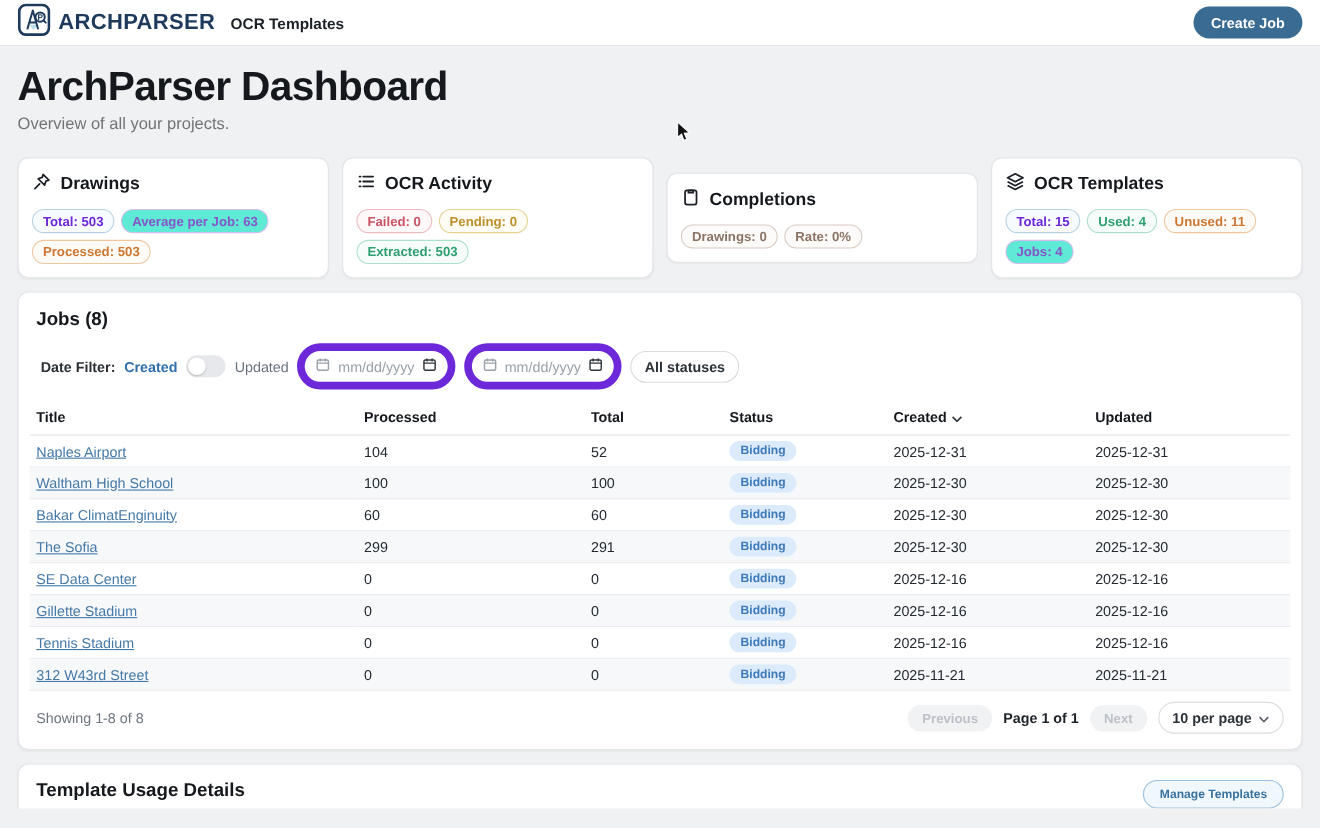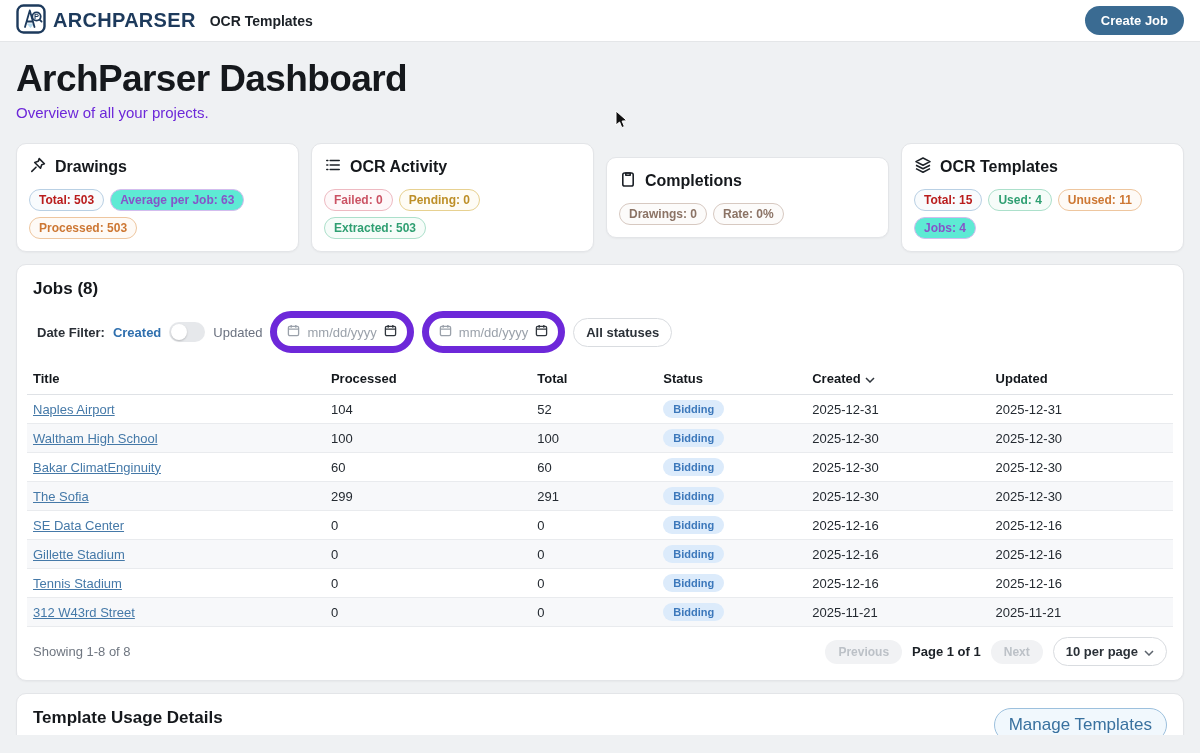--- a/index.html
+++ b/index.html
@@ -16,35 +16,35 @@
   .brand { display:flex; align-items:center; gap:7px; cursor:pointer; }
   .brand-name { font-size:20px; font-weight:800; color:#1d3a5c; letter-spacing:.3px; }
   .topbar-sub { font-size:14px; font-weight:600; color:#1c2127; margin-left:2px; }
   .create-job {
     margin-left:auto; background:#3a6b92; color:#fff; border:none; border-radius:999px;
     padding:7px 16px; font-size:13px; font-weight:600; font-family:inherit; cursor:pointer;
   }
   
   .content { padding:0 16px; height:693px; overflow:hidden; }
   h1.page-title { font-size:37px; font-weight:700; letter-spacing:-.6px; color:#15181c; margin:16px 0 4px; }
-  .page-sub { font-size:15px; color:#6d28d9; margin:0 0 22px; }
+  .page-sub { font-size:15px; color:#737373; margin:0 0 22px; }
   
   .cards-row { display:flex; gap:12px;align-items:center; }
   .stat-card {
     flex:1; background:#fff; border:1px solid #e3e5e8; border-radius:10px;
     padding:12px; box-shadow:0 1px 2px rgba(0,0,0,.04);
   }
   .stat-title { display:flex; align-items:center; gap:8px; font-size:16px; font-weight:700; color:#15181c; }
   .stat-title svg { flex:0 0 auto; }
   .stat-badges { display:flex; flex-wrap:wrap; gap:6px; margin-top:11px; }
   .pill {
     display:inline-flex; align-items:center; font-size:12px; font-weight:600;
     padding:3px 9px; border-radius:999px; border:1px solid; white-space:nowrap; background:#fff;
   }
-  .pill.blue   { color:#b91c1c; border-color:#b9d0e4; background:#f8fbfd; }
+  .pill.blue   { color:#6d28d9; border-color:#b9d0e4; background:#f8fbfd; }
   .pill.purple { color:#8655c8; border-color:#d3bdee; background:#5eead4; }
   .pill.orange { color:#cd7733; border-color:#eec69f; background:#fefaf6; }
   .pill.red    { color:#cb5364; border-color:#eebac2; background:#fef8f9; }
   .pill.yellow { color:#bd8f28; border-color:#e7d191; background:#fefcf5; }
   .pill.green  { color:#2f9f72; border-color:#ace0cb; background:#f6fcf9; }
   .pill.taupe  { color:#8b7365; border-color:#d7c9c1; background:#fcfbfa; }
   
   .panel {
     background:#fff; border:1px solid #e3e5e8; border-radius:10px;
     margin-top:12px; padding:12px 10px; box-shadow:0 1px 2px rgba(0,0,0,.04);
@@ -91,21 +91,21 @@
   .sort-chev { margin-left:4px; }
   
   .table-footer { display:flex; align-items:center; margin:10px 6px 2px; font-size:13px; color:#6f7680; }
   .pager { margin-left:auto; display:flex; align-items:center; gap:10px; }
   .page-info { color:#1c2127; font-weight:700; }
   .pager-btn { border:none; background:#f1f2f4; color:#bcc1c7; border-radius:999px; padding:5px 13px; font-size:12px; font-weight:600; font-family:inherit; }
   
   .tpl-head { display:flex; align-items:flex-start; margin:2px 6px 0; }
   .manage-btn {
     margin-left:auto; background:#f1f8fd; border:1px solid #9cc0dd; color:#39719f;
-    border-radius:999px; padding:6px 14px; font-size:17px; font-weight:400; font-family:inherit; cursor:pointer;
+    border-radius:999px; padding:6px 14px; font-size:11px; font-weight:700; font-family:inherit; cursor:pointer;
   }
   .tpl-filters { display:flex; justify-content:flex-end; gap:8px; margin:8px 6px 10px; }
   
   .fake-cursor { position:absolute; left:615px; top:110px; z-index:50; pointer-events:none; }
 </style>
 </head>
 <body>
 
 <div class="topbar">
   <div class="brand">

